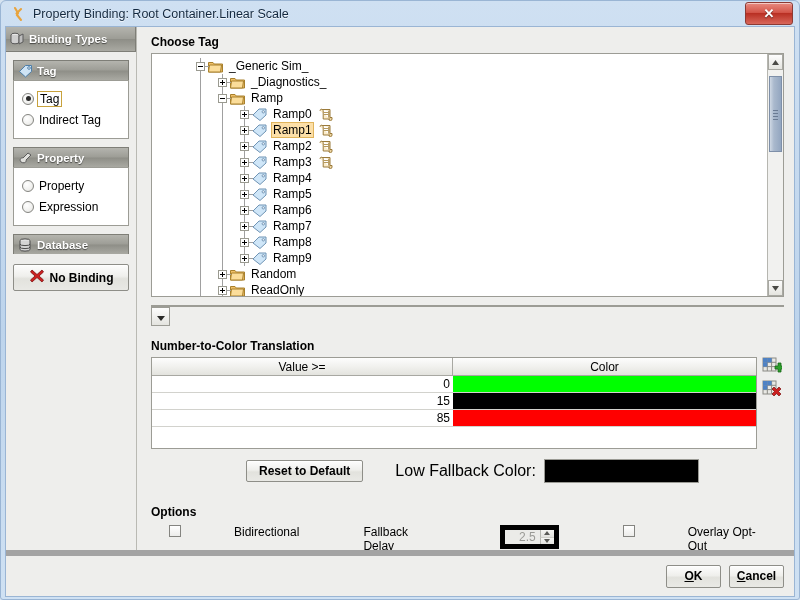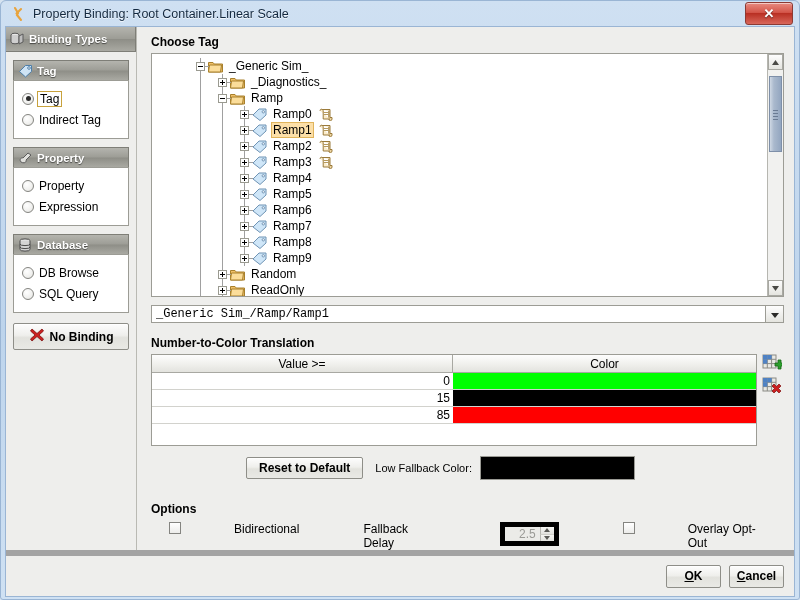--- a/index.html
+++ b/index.html
@@ -172,21 +172,21 @@
   .sb-track { flex: 1 1 auto; position: relative; }
   .sb-thumb {
     position: absolute; left: 1px; right: 1px; top: 6px; height: 76px;
     background: linear-gradient(to right,#cfd8e4 0%, #aab9cd 35%, #93a6c0 100%);
     border: 1px solid #7e8fa8; box-sizing: border-box;
     cursor: pointer;
   }
   .sb-grip { position: absolute; left: 3px; right: 3px; top: 50%; margin-top: -6px; }
   .sb-grip i { display: block; height: 1px; background: #6a7b94; margin: 2px 0; }
   
-  .path-row { display: flex; margin-top: 8px; height: 21px; }
+  .path-row { display: flex; margin-top: 8px; height: 21px; flex-direction: column; }
   .path-field {
     flex: 1 1 auto; border: 1px solid #9c9c95; border-right: none;
     background: #fff; box-sizing: border-box;
     font-family: "Liberation Mono", monospace; font-size: 12px;
     display: flex; align-items: center; padding-left: 4px;
     overflow: hidden; white-space: nowrap;
   }
   .path-drop {
     width: 19px; flex: 0 0 19px;
     border: 1px solid #9c9c95; box-sizing: border-box;
@@ -219,21 +219,21 @@
   }
   .tr .c2 { flex: 1 1 auto; }
   .tbl-side { width: 22px; flex: 0 0 22px; margin-left: 5px; }
   .tbl-side .iconbtn { width: 20px; height: 19px; margin-bottom: 4px; cursor: pointer; }
   
   .reset-row {
     display: flex; align-items: center; margin-top: 10px;
     padding-left: 95px;
   }
   .reset-btn { height: 22px; padding: 9px 12px; }
-  .lfc-label { margin-left: 12px; font-size: 11px; }
+  .lfc-label { margin-left: 32px; font-size: 16px; }
   .lfc-swatch {
     width: 155px; height: 24px; margin-left: 8px;
     border: 1px solid #9a9a94; box-sizing: border-box; cursor: pointer;
   }
   
   .opt-title { font-weight: bold; font-size: 12px; margin: 22px 0 6px 0; }
   .opt-row { display: flex; align-items: flex-start; padding-left: 18px; gap: 48px; }
   .cbox {
     width: 12px; height: 12px; border: 1px solid #848480;
     background: linear-gradient(to bottom,#ffffff,#ececea);
@@ -340,30 +340,20 @@
         <div class="group">
           <div class="group-header">
             <span class="grp-icon">
               <svg width="15" height="14" viewBox="0 0 15 14">
                 <ellipse cx="7" cy="2.5" rx="5" ry="1.6" fill="#ededed" stroke="#4a4a4a"></ellipse>
                 <path d="M2 2.5 v9 a5 1.6 0 0 0 10 0 v-9" fill="#d4d4d4" stroke="#4a4a4a"></path>
                 <path d="M2 6 a5 1.6 0 0 0 10 0 M2 9 a5 1.6 0 0 0 10 0" fill="none" stroke="#4a4a4a"></path>
               </svg>
             </span>
             <span>Database</span>
-          </div>
-          <div class="group-body">
-            <div class="radio-row">
-              <span class="radio"></span>
-              <span class="radio-label">DB Browse</span>
-            </div>
-            <div class="radio-row">
-              <span class="radio"></span>
-              <span class="radio-label">SQL Query</span>
-            </div>
           </div>
         </div>
 
         <div class="nobinding-wrap">
           <div class="btn nobinding-btn">
             <span>
               <svg width="16" height="16" viewBox="0 0 16 16">
                 <path d="M3 2 L8 6.5 L13 2 L14.5 4 L10 8 L14.5 12 L13 14 L8 9.5 L3 14 L1.5 12 L6 8 L1.5 4 Z" fill="#cc2020" stroke="#7e1010" stroke-width="0.8"></path>
               </svg>
             </span>

